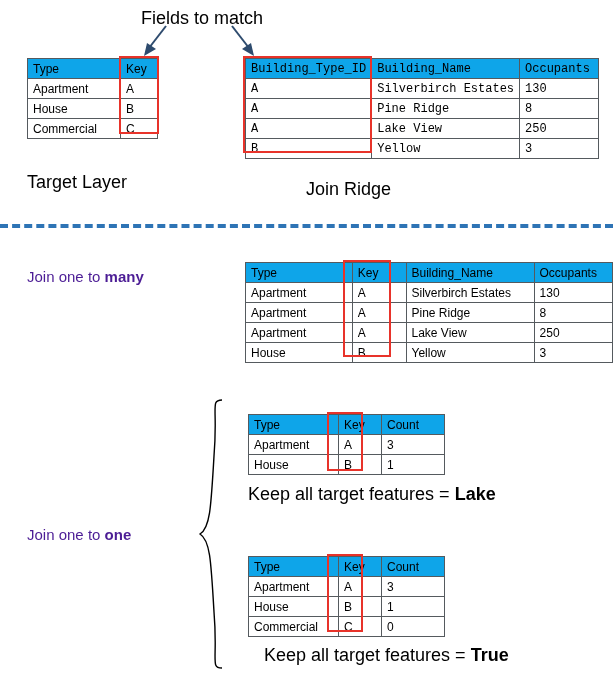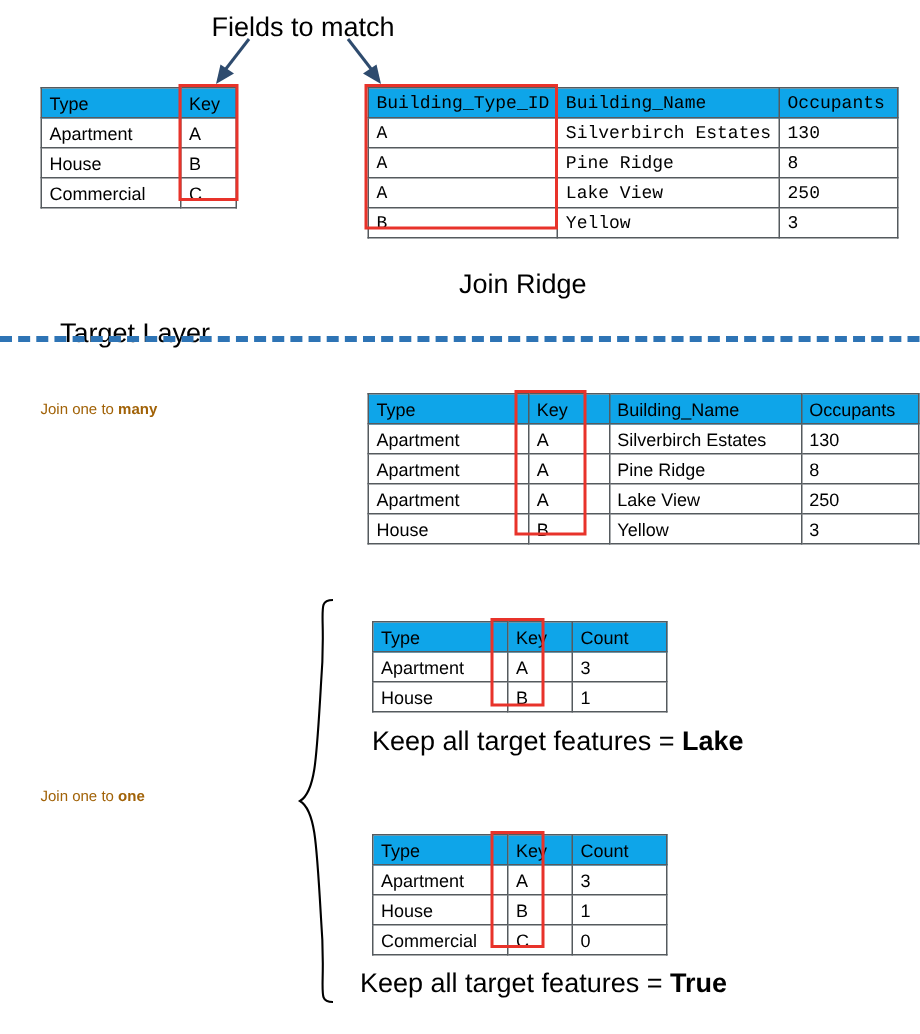--- a/index.html
+++ b/index.html
@@ -43,22 +43,22 @@
     border: 2px solid #e8332a;
     pointer-events: none;
     box-sizing: border-box;
   }
 
   .label {
     font-size: 18px;
     color: #000;
   }
   .label-lg {
-    font-size: 10px;
-    color: #a16207;
+    font-size: 15px;
+    color: #4c1d95;
   }
   .bold { font-weight: bold; }
 
   
   .divider {
     position: absolute;
     left: 0;
     width: 613px;
     height: 0;
     border-top: 4px dashed #2e74b5;
@@ -100,21 +100,21 @@
       </tr>
       <tr>
         <td>Commercial</td>
         <td>C</td>
       </tr>
     </tbody>
   </table>
   <div class="redbox" style="left:92px; top:-2px; width:40px; height:78px;"></div>
 </div>
 
-<div class="abs label" style="left:40px; top:172px;margin-top:40px;">Target Layer</div>
+<div class="abs label" style="left:27px; top:172px;">Target Layer</div>
 
 <div class="abs" style="left:245px; top:58px;font-family:Liberation Mono, monospace;">
   <table class="dt">
     <thead>
       <tr>
         <th style="width:115px;">Building_Type_ID</th>
         <th style="width:122px;">Building_Name</th>
         <th style="width:68px;">Occupants</th>
       </tr>
     </thead>
@@ -252,15 +252,15 @@
       <tr>
         <td>Commercial</td>
         <td>C</td>
         <td>0</td>
       </tr>
     </tbody>
   </table>
   <div class="redbox" style="left:79px; top:-2px; width:36px; height:78px;"></div>
 </div>
 
-<div class="abs label" style="left:240px; top:645px;text-align:center;">
+<div class="abs label" style="left:264px; top:645px;text-align:center;">
   <span>Keep all target features = </span><span class="bold">True</span>
 </div>
 
 </body></html>

